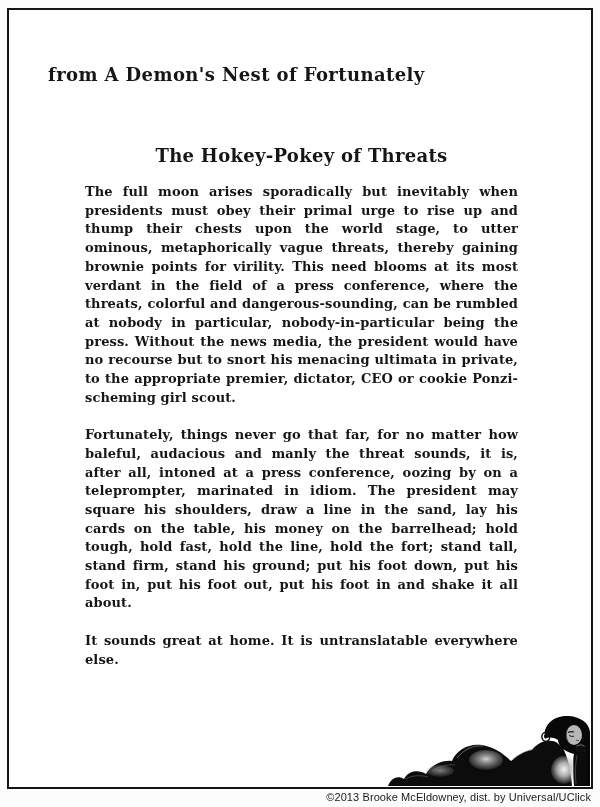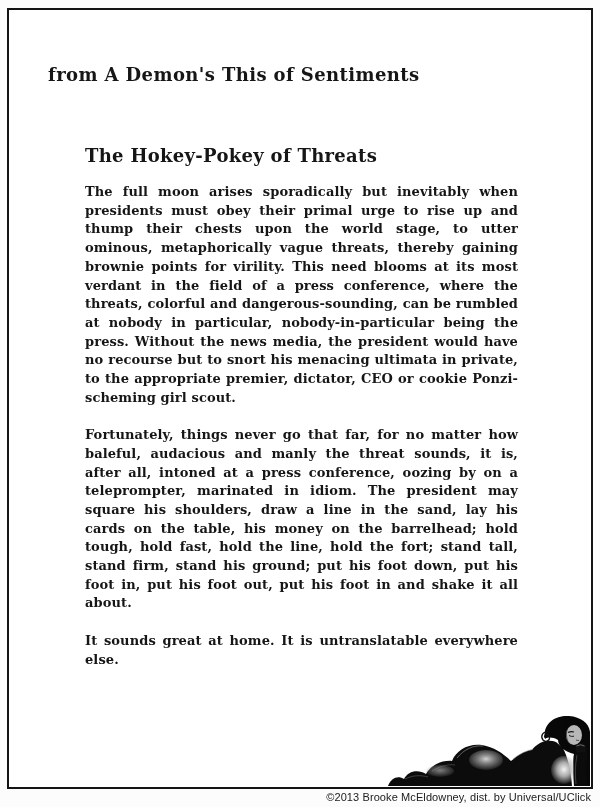--- a/index.html
+++ b/index.html
@@ -33,20 +33,21 @@
   .essay {
     position: absolute;
     left: 76px; top: 135px;
     width: 433px;
     color: #161616;
   }
   .essay h1 {
     font-size: 18px;
     font-weight: 700;
     line-height: 22px;
+    text-align: center;
     letter-spacing: 0.3px;
     margin: 0 0 16px 0;
   }
   .essay p {
     font-size: 13px;
     font-weight: 700;
     line-height: 18.7px;
     text-align: justify;
     letter-spacing: 0.1px;
     margin: 0 0 18.7px 0;
@@ -68,21 +69,21 @@
     white-space: nowrap;
   }
 </style>
 </head>
 <body>
 
 <div class="canvas">
 
   <div class="sheet">
 
-    <div class="series-title">from A Demon's This of Sentiments</div>
+    <div class="series-title">from A Demon's Nest of Fortunately</div>
 
     <div class="essay">
       <h1>The Hokey-Pokey of Threats</h1>
       <p>The full moon arises sporadically but inevitably when presidents must obey their primal urge to rise up and thump their chests upon the world stage, to utter ominous, metaphorically vague threats, thereby gaining brownie points for virility.  This need blooms at its most verdant in the field of a press conference, where the threats, colorful and dangerous-sounding, can be rumbled at nobody in particular, nobody-in-particular being the press.  Without the news media, the president would have no recourse but to snort his menacing ultimata in private, to the appropriate premier, dictator, CEO or cookie Ponzi-scheming girl scout.</p>
       <p>Fortunately, things never go that far, for no matter how baleful, audacious and manly the threat sounds, it is, after all, intoned at a press conference, oozing by on a teleprompter, marinated in idiom.  The president may square his shoulders, draw a line in the sand, lay his cards on the table, his money on the barrelhead; hold tough, hold fast, hold the line, hold the fort; stand tall, stand firm, stand his ground; put his foot down, put his foot in, put his foot out, put his foot in and shake it all about.</p>
       <p>It sounds great at home.  It is untranslatable everywhere else.</p>
     </div>
 
     <svg class="figure" viewBox="0 0 206 72" role="img" aria-label="Reclining long-haired demon woman resting her head on her hand">
       <defs>

